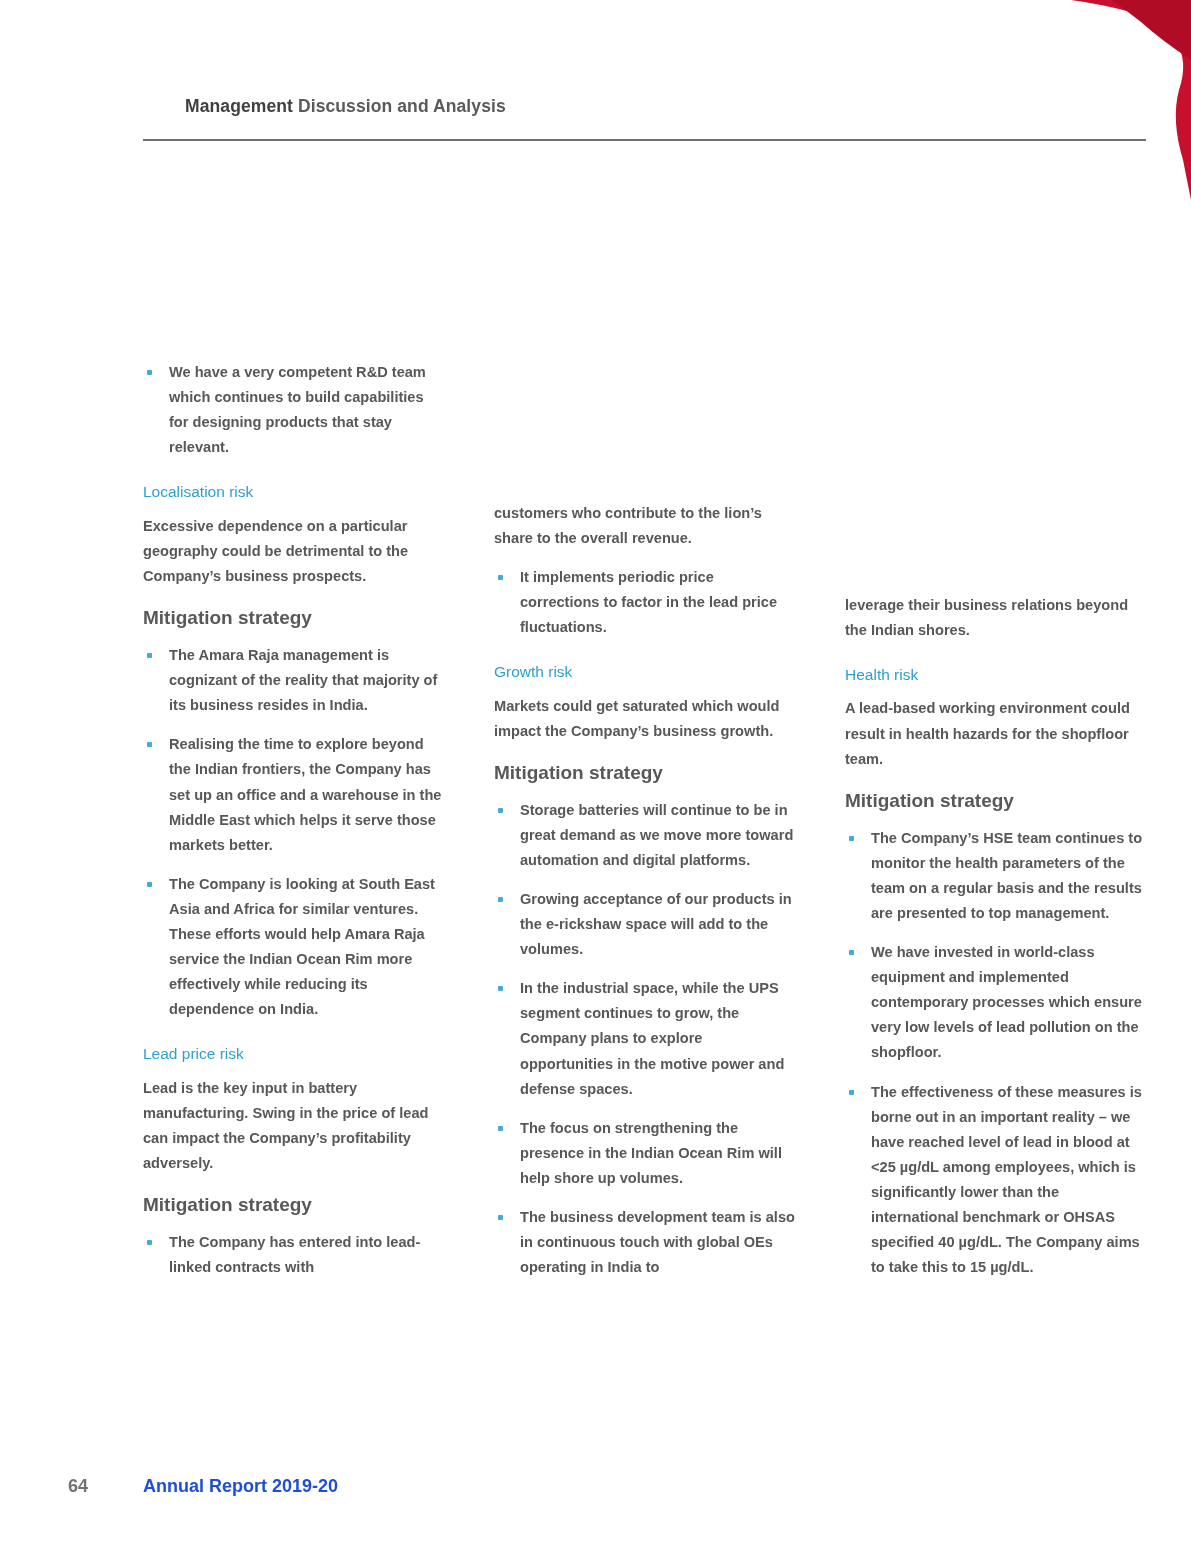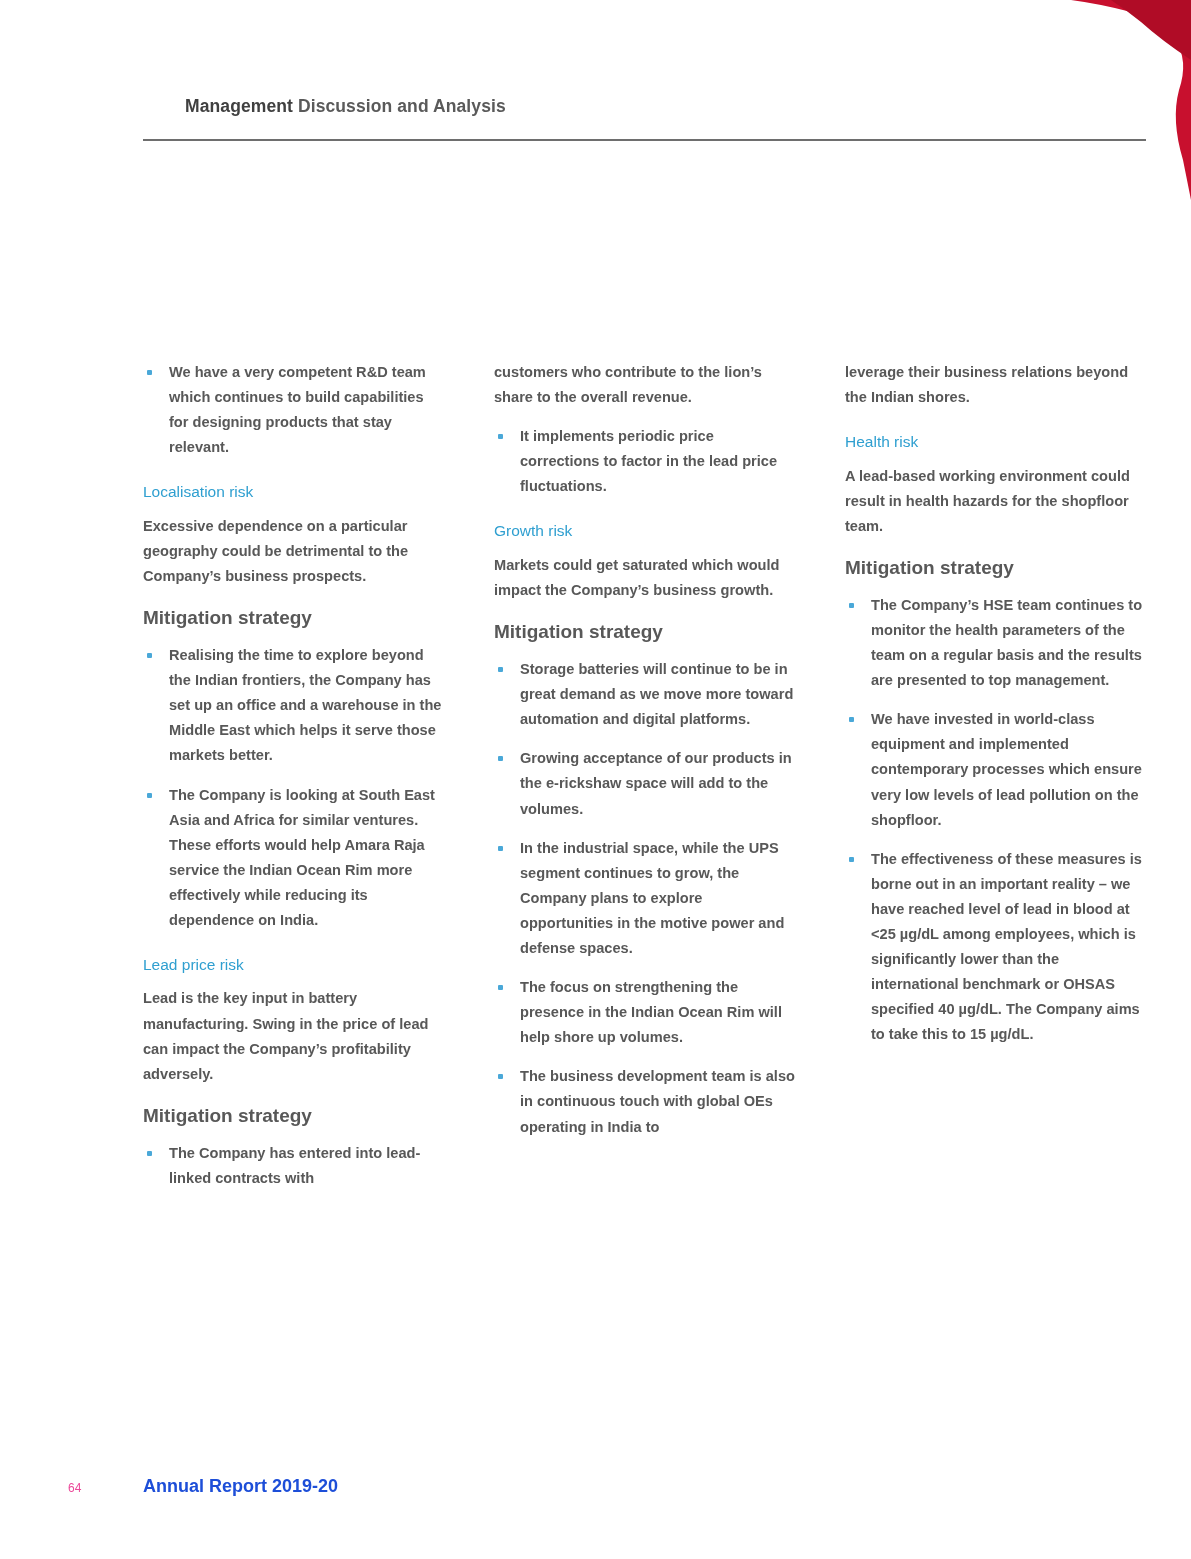--- a/index.html
+++ b/index.html
@@ -50,20 +50,21 @@
     height: 2px;
     background: #6e6e6e;
   }
   .columns {
     position: absolute;
     left: 143px;
     top: 360px;
     width: 1005px;
     display: flex;
     gap: 12px;
+    align-items: flex-end;
   }
   .col {
     width: 308px;
     margin-right: 36px;
   }
   .col:last-child {
     margin-right: 0;
   }
   .sub-head {
     color: #2f9fd0;
@@ -114,23 +115,23 @@
   }
   .footer {
     position: absolute;
     left: 68px;
     bottom: 62px;
     width: 1000px;
     display: flex;
     align-items: baseline;
   }
   .page-number {
-    color: #ec4899;
-    font-size: 12px;
-    font-weight: 400;
+    color: #737373;
+    font-size: 18px;
+    font-weight: 700;
     width: 75px;
   }
   .footer-text {
     color: #1d4ed8;
     font-size: 18px;
     font-weight: 700;
   }
 </style>
 </head>
 <body>
@@ -150,20 +151,21 @@
   <div class="columns">
 
     <div class="col">
       <ul class="bullets">
         <li>We have a very competent R&amp;D team which continues to build capabilities for designing products that stay relevant.</li>
       </ul>
       <div class="sub-head">Localisation risk</div>
       <p class="para">Excessive dependence on a particular geography could be detrimental to the Company’s business prospects.</p>
       <div class="mitigation">Mitigation strategy</div>
       <ul class="bullets">
+        <li>The Amara Raja management is cognizant of the reality that majority of its business resides in India.</li>
         <li>Realising the time to explore beyond the Indian frontiers, the Company has set up an office and a warehouse in the Middle East which helps it serve those markets better.</li>
         <li>The Company is looking at South East Asia and Africa for similar ventures. These efforts would help Amara Raja service the Indian Ocean Rim more effectively while reducing its dependence on India.</li>
       </ul>
       <div class="sub-head">Lead price risk</div>
       <p class="para">Lead is the key input in battery manufacturing. Swing in the price of lead can impact the Company’s profitability adversely.</p>
       <div class="mitigation">Mitigation strategy</div>
       <ul class="bullets">
         <li>The Company has entered into lead-linked contracts with</li>
       </ul>
     </div>

